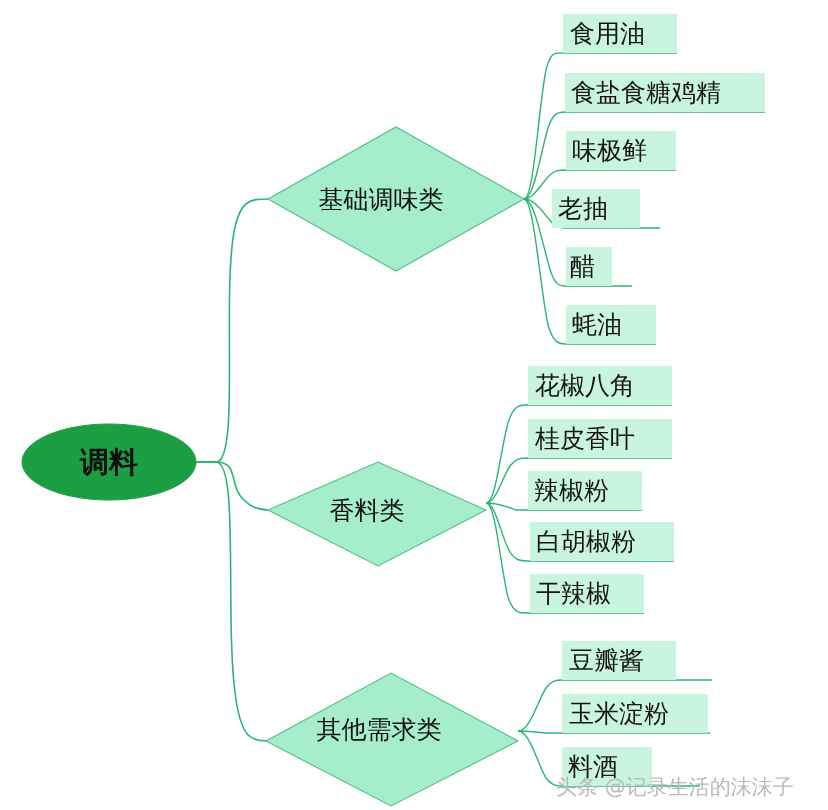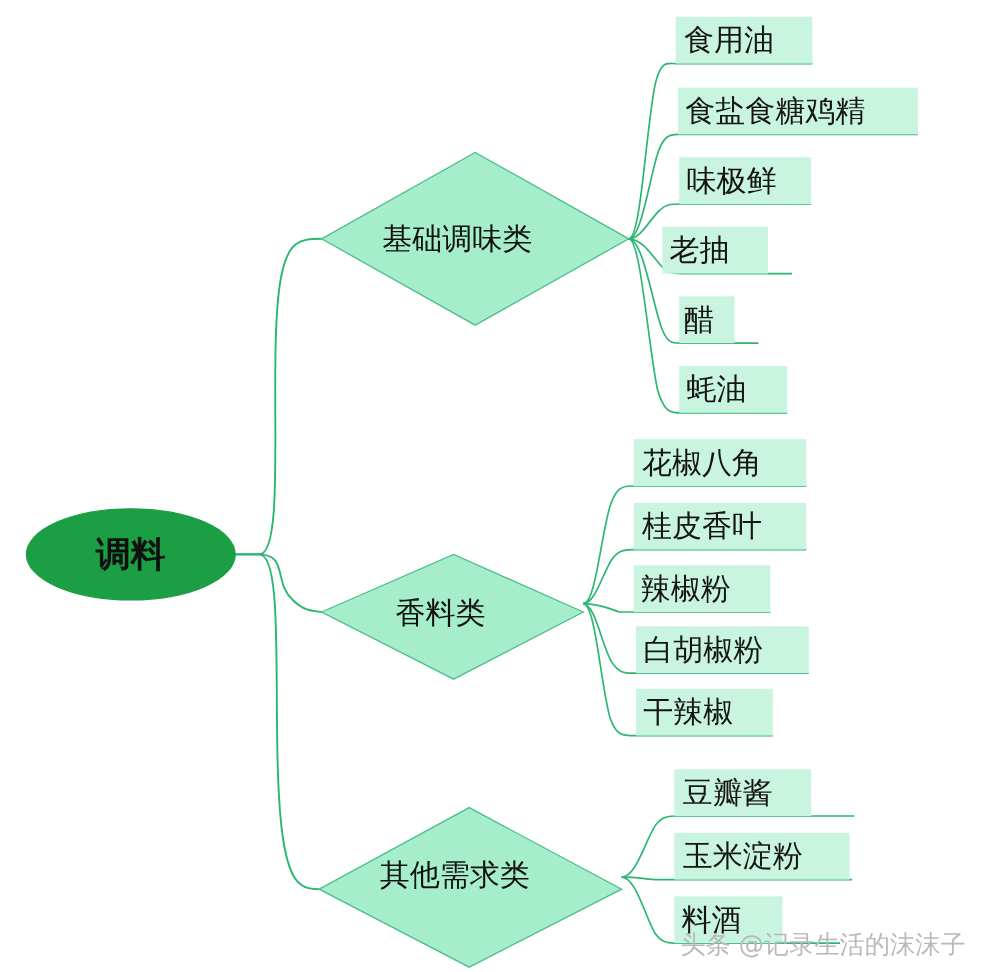--- a/index.html
+++ b/index.html
@@ -67,21 +67,20 @@
   }
   .watermark {
     position: absolute;
     left: 556px;
     top: 773px;
     font-family: "DejaVu Sans", "Liberation Sans", sans-serif;
     font-size: 21px;
     color: #b9b9b9;
     white-space: nowrap;
     letter-spacing: 0px;
-    margin-left: 11px;
   }
 </style>
 </head>
 <body>
 
 <svg id="mindmap" viewBox="0 0 828 810">
 
   <g>
     <path class="connector" d="M 196,462 L 216,462 C 240,462 222,300 234,232 C 240,200 250,199 268,199"></path>
     <path class="connector" d="M 196,462 L 216,462 C 240,462 228,486 244,500 C 252,508 258,509 268,510"></path>

